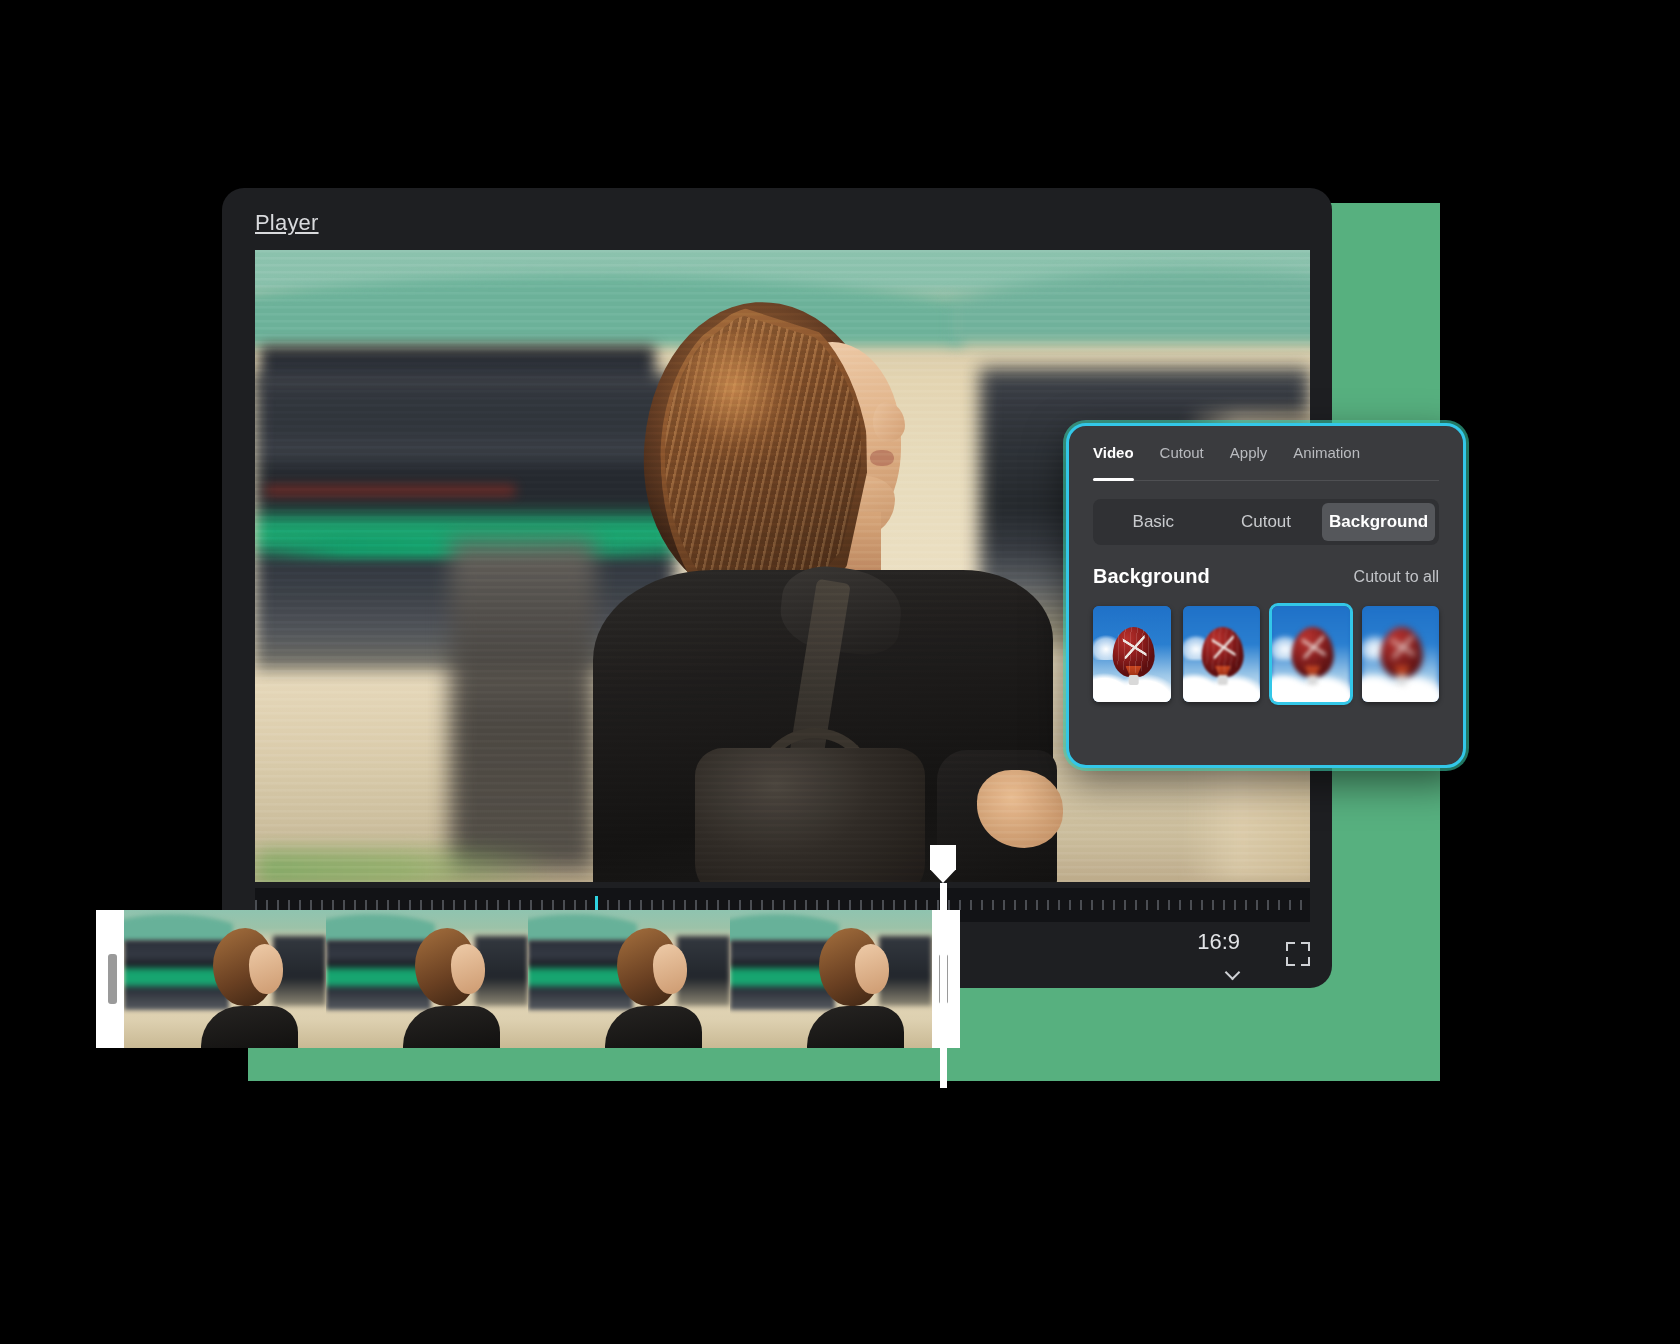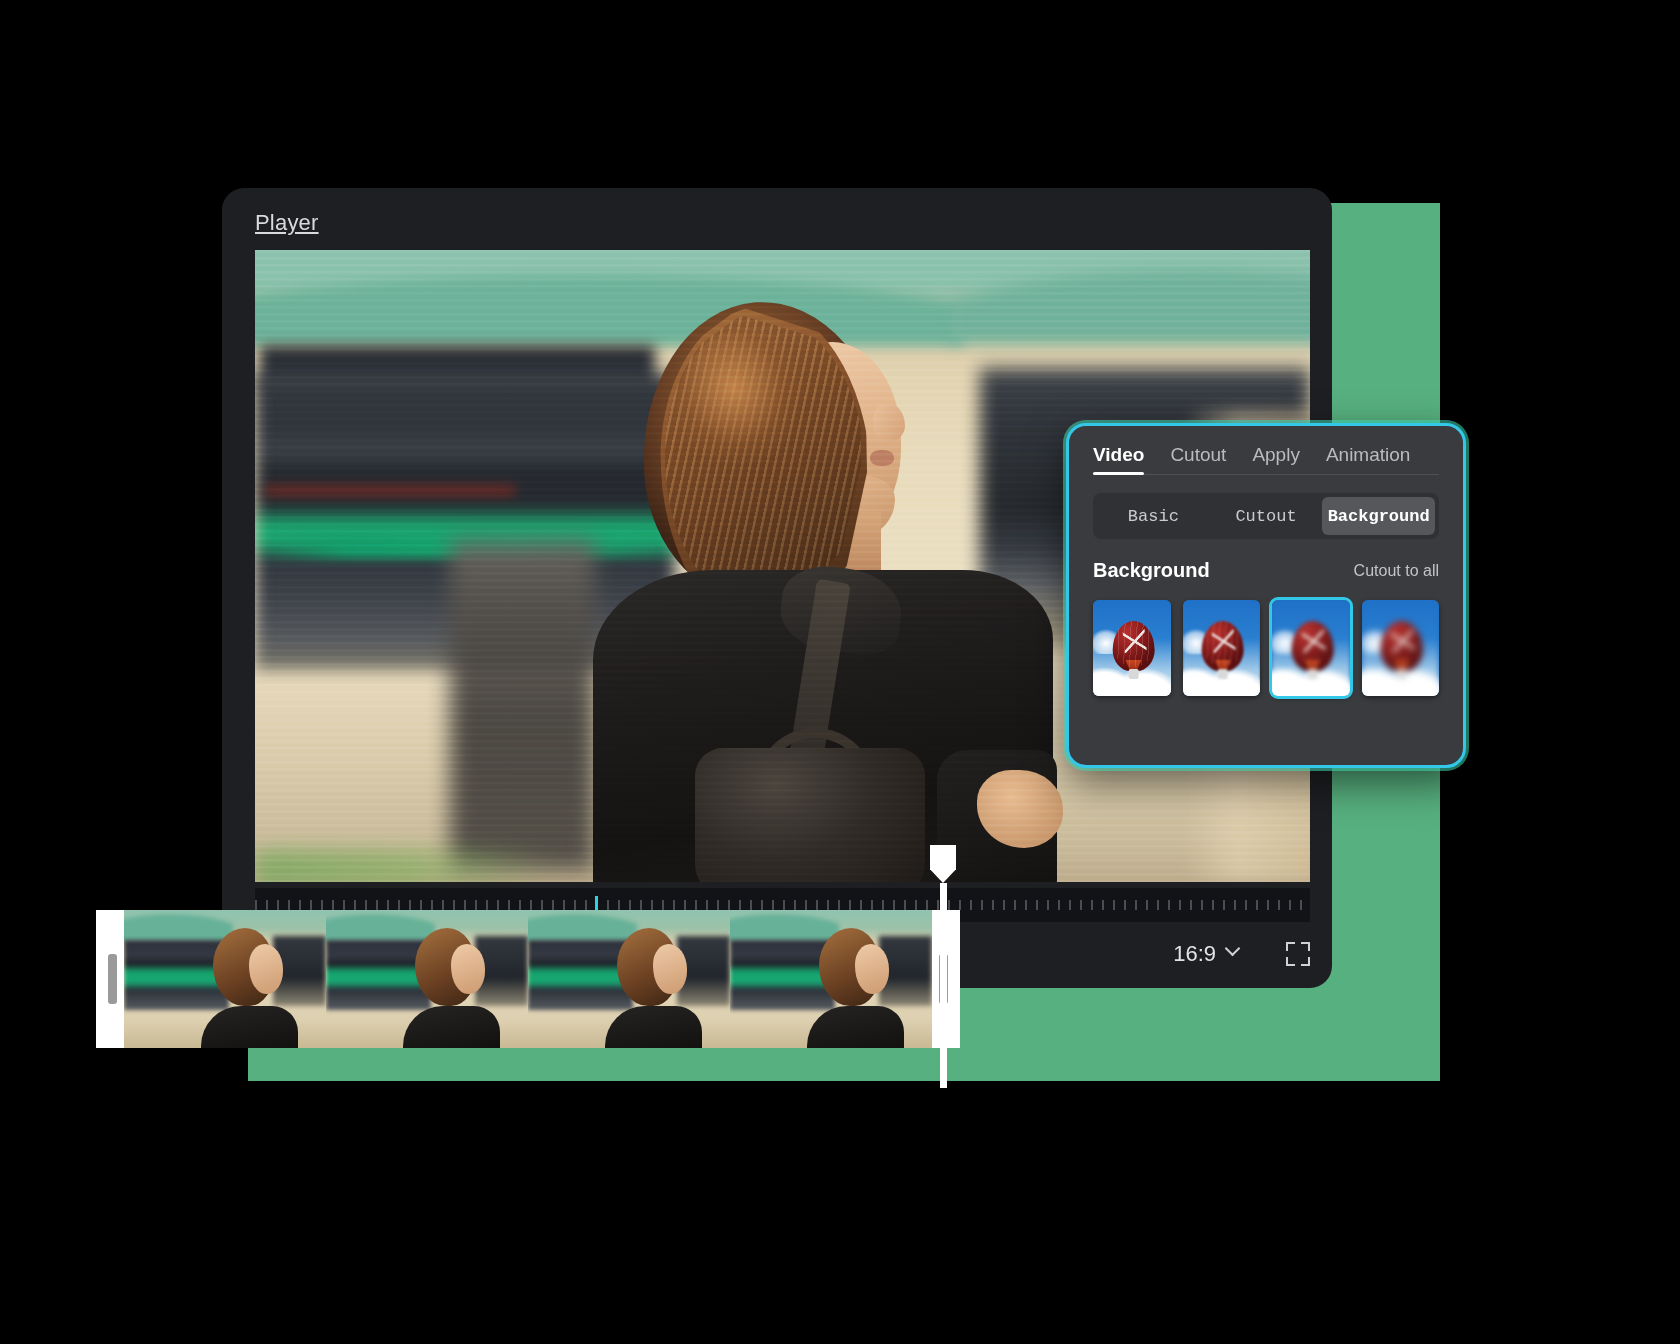--- a/index.html
+++ b/index.html
@@ -267,22 +267,22 @@
     background: #2fd3e0;
   }
 
   
   .bottombar {
     position: absolute;
     left: 33px; right: 22px; top: 742px; height: 48px;
     display: flex; align-items: center; justify-content: flex-end; gap: 46px;
   }
   .ratio {
-    display: flex; align-items: flex-start; gap: 10px;
-    color: #e2e3e6; font-size: 22px;
+    display: flex; align-items: flex-end; gap: 10px;
+    color: #e2e3e6; font-size: 22px; flex-direction: column;
   }
   .chev-small { width: 14px; height: 14px; position: relative; }
   .chev-small::before {
     content: ""; position: absolute; left: 1px; top: 2px;
     width: 9px; height: 9px;
     border-right: 2.2px solid #cfd1d5; border-bottom: 2.2px solid #cfd1d5;
     transform: rotate(45deg);
   }
   .fs-icon { width: 24px; height: 24px; position: relative; }
   .fs-icon i {
@@ -300,35 +300,35 @@
     width: 400px; height: 345px;
     background: #3a3b3e;
     border: 3px solid #33c7e8;
     border-radius: 20px;
     z-index: 6;
     box-shadow: 0 0 0 3px rgba(62,216,178,.55), 0 14px 40px rgba(0,0,0,.55);
     padding: 18px 24px 20px 24px;
   }
   .tabs-row { display: flex; gap: 26px; align-items: flex-end; }
   .tab {
-    color: #b9bbbf; font-size: 19px; padding-bottom: 9px; position: relative;
+    color: #b9bbbf; font-size: 15px; padding-bottom: 20px; position: relative;
   }
   .tab.active { color: #fff; font-weight: bold; }
   .tab.active::after {
     content: ""; position: absolute; left: 0; right: 0; bottom: 0;
     height: 3px; background: #fff; border-radius: 2px;
   }
   .tabs-sep {
     margin-top: -1px; height: 1px; background: #4f5053;
   }
 
   .segmented {
     margin-top: 18px;
     display: flex; background: #303134; border-radius: 8px;
-    padding: 4px; height: 46px; font-family: Liberation Mono, monospace;
+    padding: 4px; height: 46px;
   }
   .seg {
     flex: 1; display: flex; align-items: center; justify-content: center;
     color: #c9cbce; font-size: 17px; border-radius: 6px;
   }
   .seg.active { background: #55575b; color: #fff; font-weight: bold; }
 
   .section-row {
     margin-top: 20px; display: flex; align-items: center; justify-content: space-between;
   }

